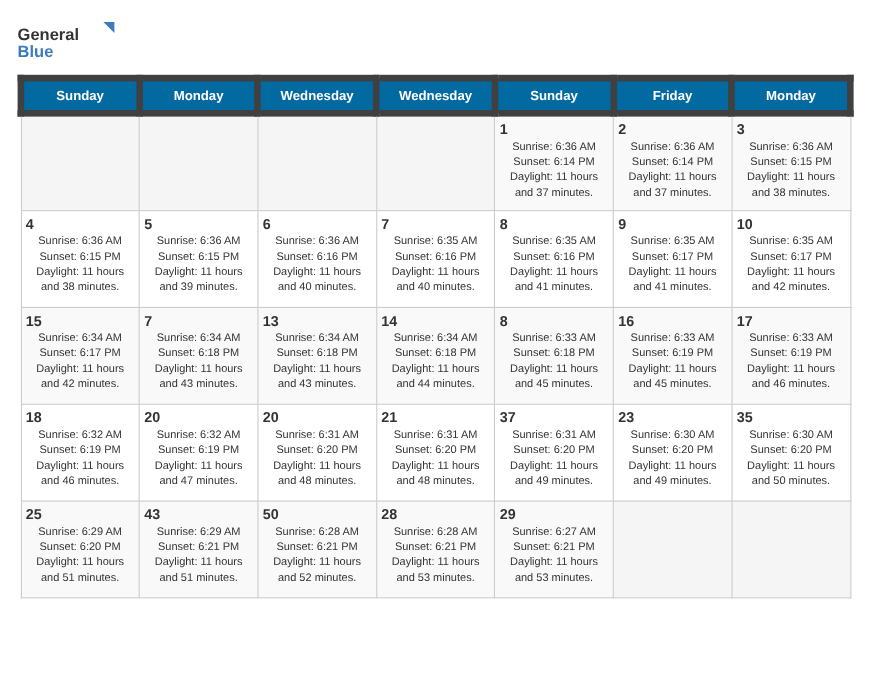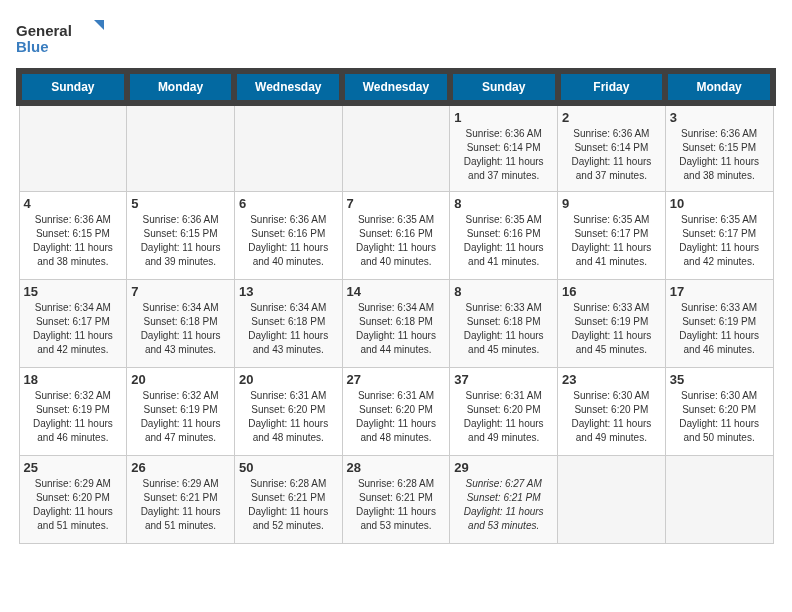--- a/index.html
+++ b/index.html
@@ -249,21 +249,21 @@
 and 47 minutes.</div>
         </td>
         <td>
           <span class="day-num">20</span>
           <div class="day-info" style="white-space: pre-line;">Sunrise: 6:31 AM
 Sunset: 6:20 PM
 Daylight: 11 hours
 and 48 minutes.</div>
         </td>
         <td>
-          <span class="day-num">27</span>
+          <span class="day-num">21</span>
           <div class="day-info" style="white-space: pre-line;">Sunrise: 6:31 AM
 Sunset: 6:20 PM
 Daylight: 11 hours
 and 48 minutes.</div>
         </td>
         <td>
           <span class="day-num">37</span>
           <div class="day-info" style="white-space: pre-line;">Sunrise: 6:31 AM
 Sunset: 6:20 PM
 Daylight: 11 hours
@@ -286,21 +286,21 @@
       </tr>
       <tr>
         <td>
           <span class="day-num">25</span>
           <div class="day-info" style="white-space: pre-line;">Sunrise: 6:29 AM
 Sunset: 6:20 PM
 Daylight: 11 hours
 and 51 minutes.</div>
         </td>
         <td>
-          <span class="day-num">26</span>
+          <span class="day-num">43</span>
           <div class="day-info" style="white-space: pre-line;">Sunrise: 6:29 AM
 Sunset: 6:21 PM
 Daylight: 11 hours
 and 51 minutes.</div>
         </td>
         <td>
           <span class="day-num">50</span>
           <div class="day-info" style="white-space: pre-line;">Sunrise: 6:28 AM
 Sunset: 6:21 PM
 Daylight: 11 hours
@@ -308,21 +308,21 @@
         </td>
         <td>
           <span class="day-num">28</span>
           <div class="day-info" style="white-space: pre-line;">Sunrise: 6:28 AM
 Sunset: 6:21 PM
 Daylight: 11 hours
 and 53 minutes.</div>
         </td>
         <td>
           <span class="day-num">29</span>
-          <div class="day-info" style="white-space: pre-line; font-style: italic;">Sunrise: 6:27 AM
+          <div class="day-info" style="white-space: pre-line;">Sunrise: 6:27 AM
 Sunset: 6:21 PM
 Daylight: 11 hours
 and 53 minutes.</div>
         </td>
         <td class="empty"></td>
         <td class="empty"></td>
       </tr>
     </tbody>
 </table>
 

